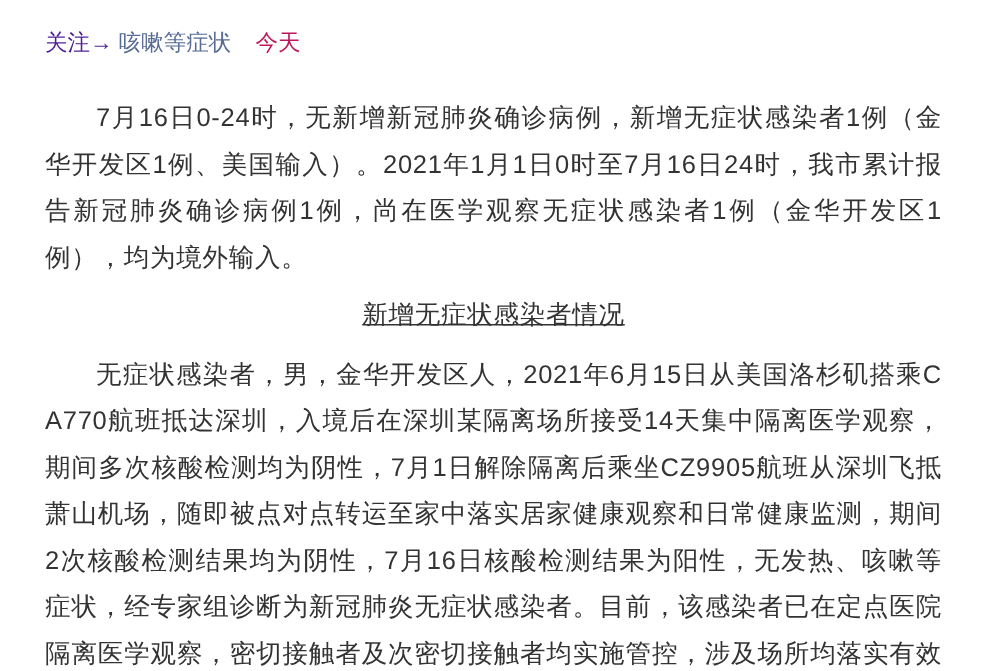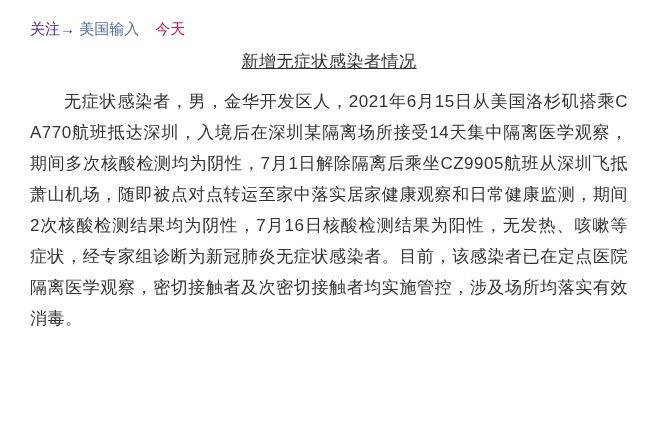--- a/index.html
+++ b/index.html
@@ -72,22 +72,23 @@
   }
 </style>
 </head>
 <body>
 
 <div class="article">
 
 
   <div class="meta-row">
     <span class="meta-follow">关注→</span>
-    <span class="meta-account">美国输入</span>
+    <span class="meta-account">咳嗽等症状</span>
     <span class="meta-date">今天</span>
   </div>
 
+  <p class="body-para para-intro">7月16日0-24时，无新增新冠肺炎确诊病例，新增无症状感染者1例（金华开发区1例、美国输入）。2021年1月1日0时至7月16日24时，我市累计报告新冠肺炎确诊病例1例，尚在医学观察无症状感染者1例（金华开发区1例），均为境外输入。</p>
 
   <h2 class="section-heading">新增无症状感染者情况</h2>
 
   <p class="body-para para-detail">无症状感染者，男，金华开发区人，2021年6月15日从美国洛杉矶搭乘CA770航班抵达深圳，入境后在深圳某隔离场所接受14天集中隔离医学观察，期间多次核酸检测均为阴性，7月1日解除隔离后乘坐CZ9905航班从深圳飞抵萧山机场，随即被点对点转运至家中落实居家健康观察和日常健康监测，期间2次核酸检测结果均为阴性，7月16日核酸检测结果为阳性，无发热、咳嗽等症状，经专家组诊断为新冠肺炎无症状感染者。目前，该感染者已在定点医院隔离医学观察，密切接触者及次密切接触者均实施管控，涉及场所均落实有效消毒。</p>
 
 </div>
 
 </body></html>

